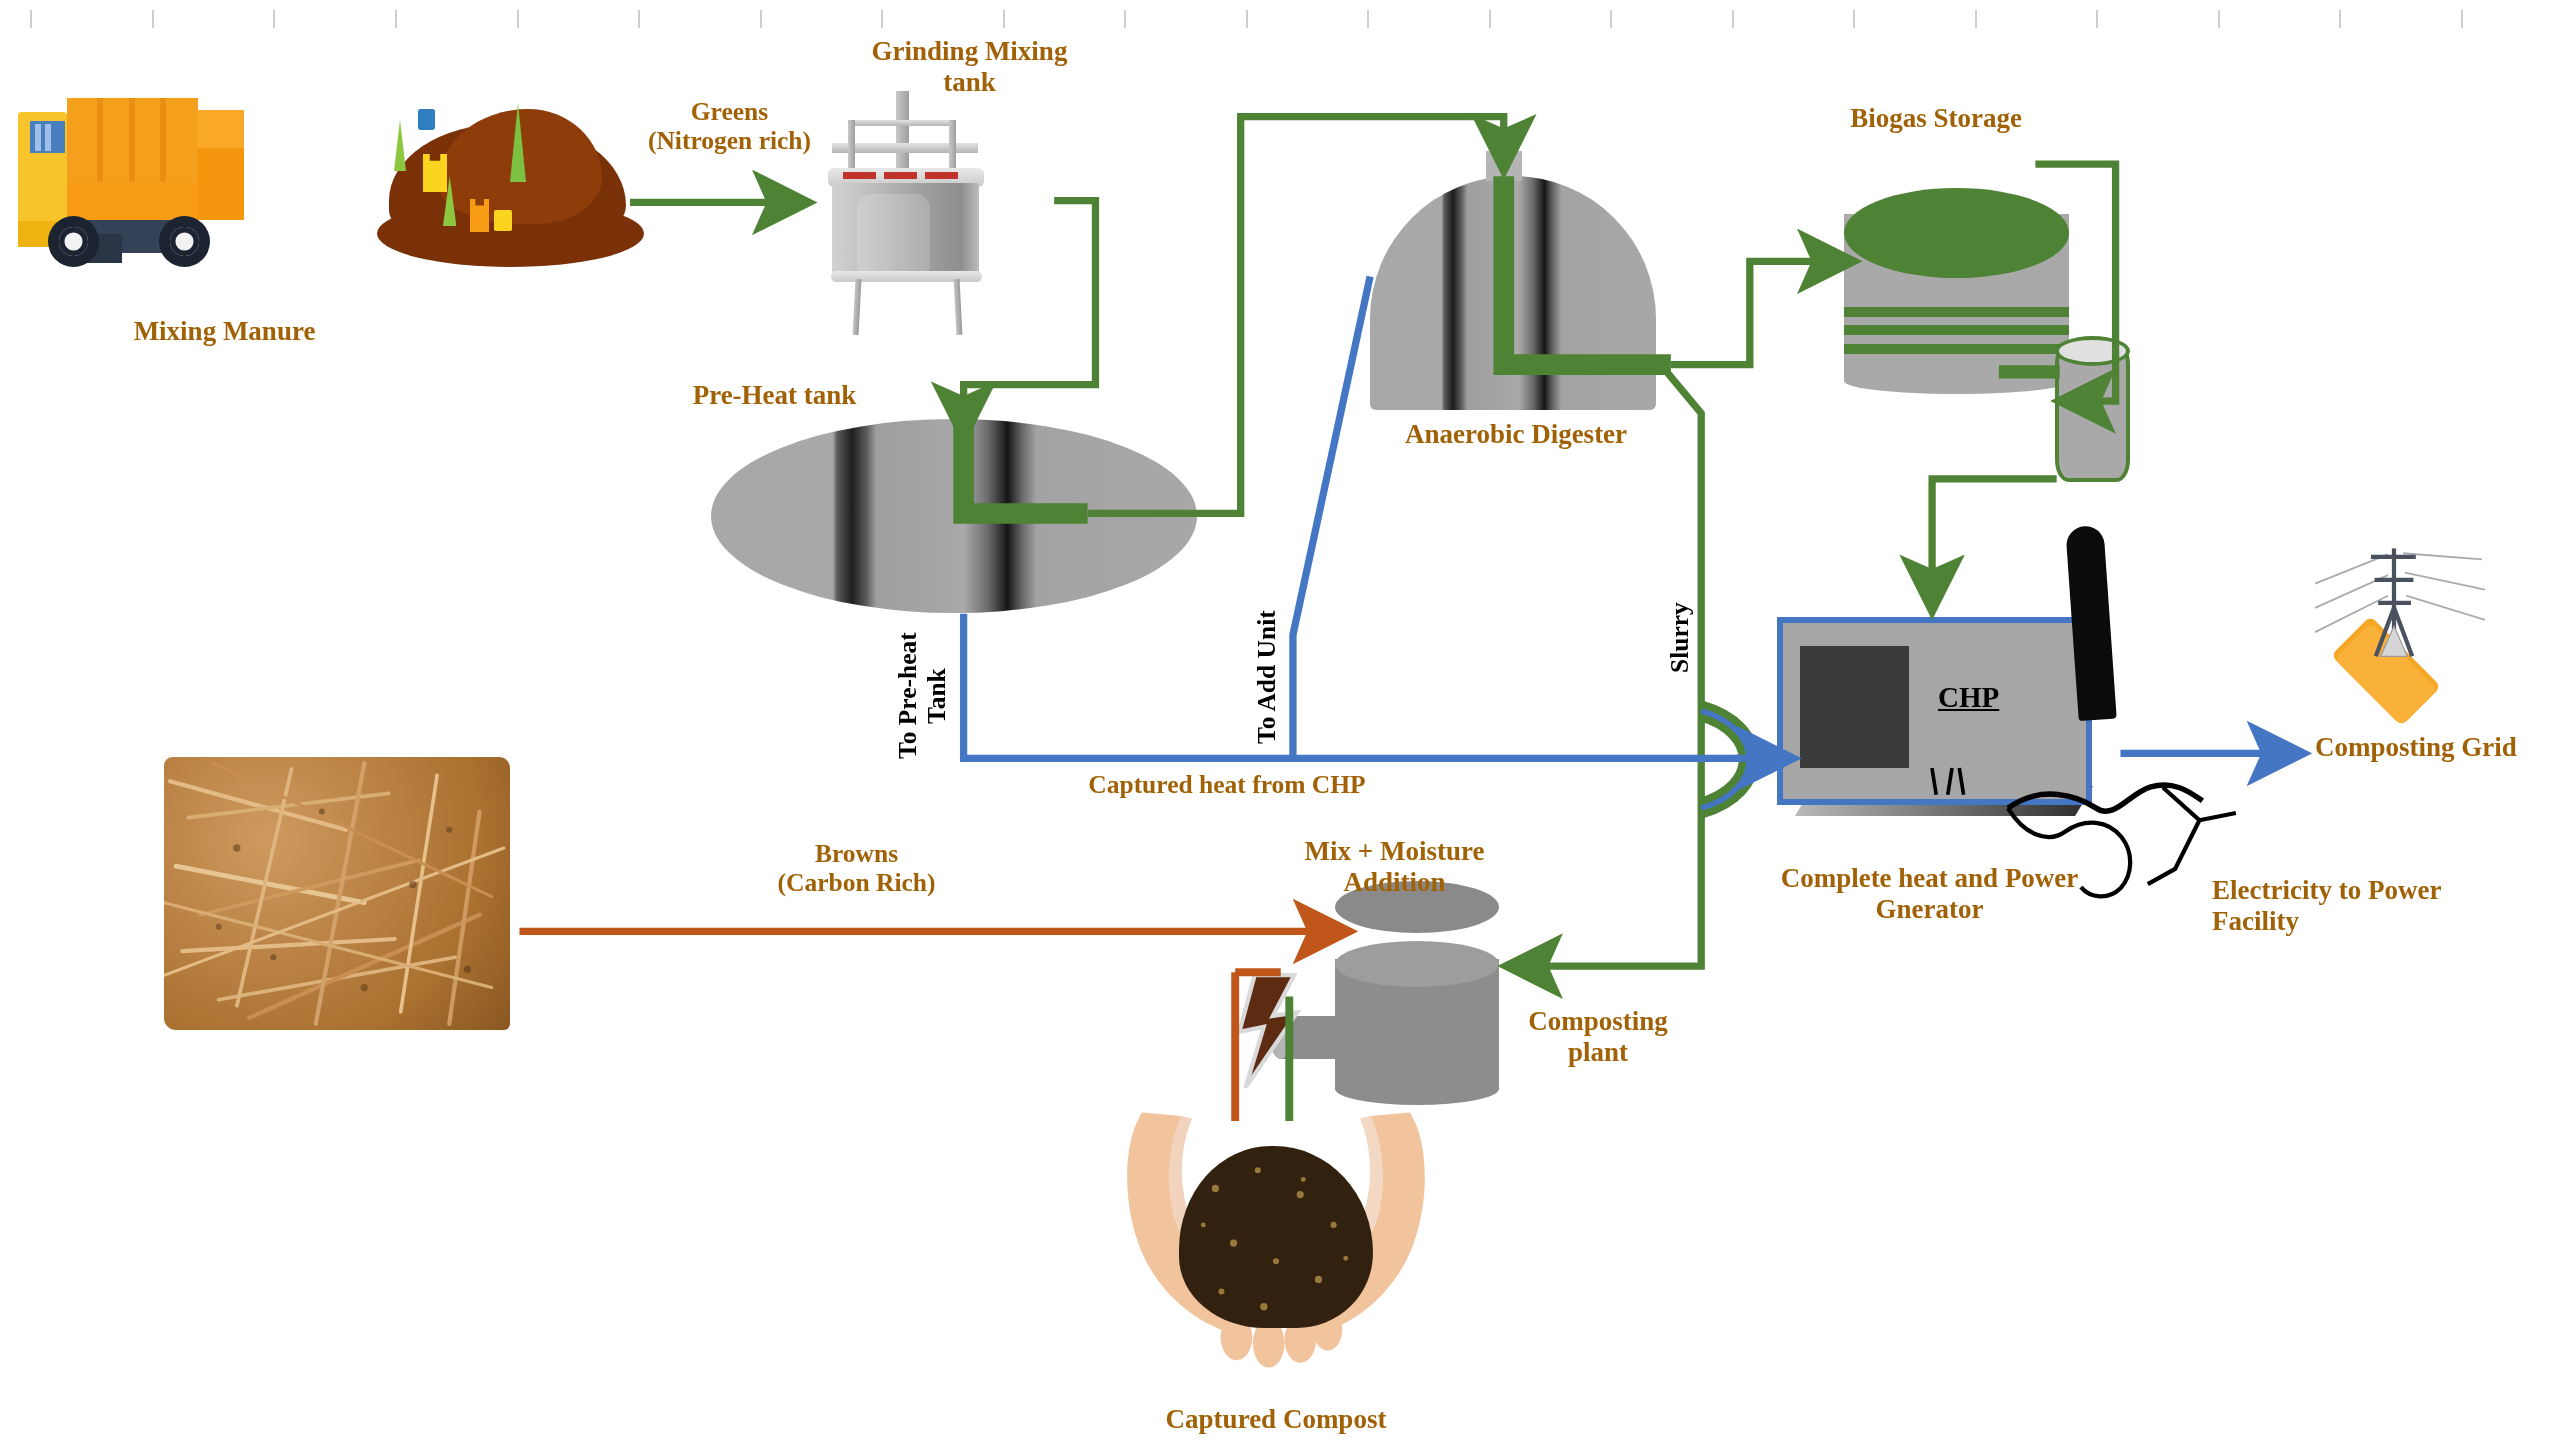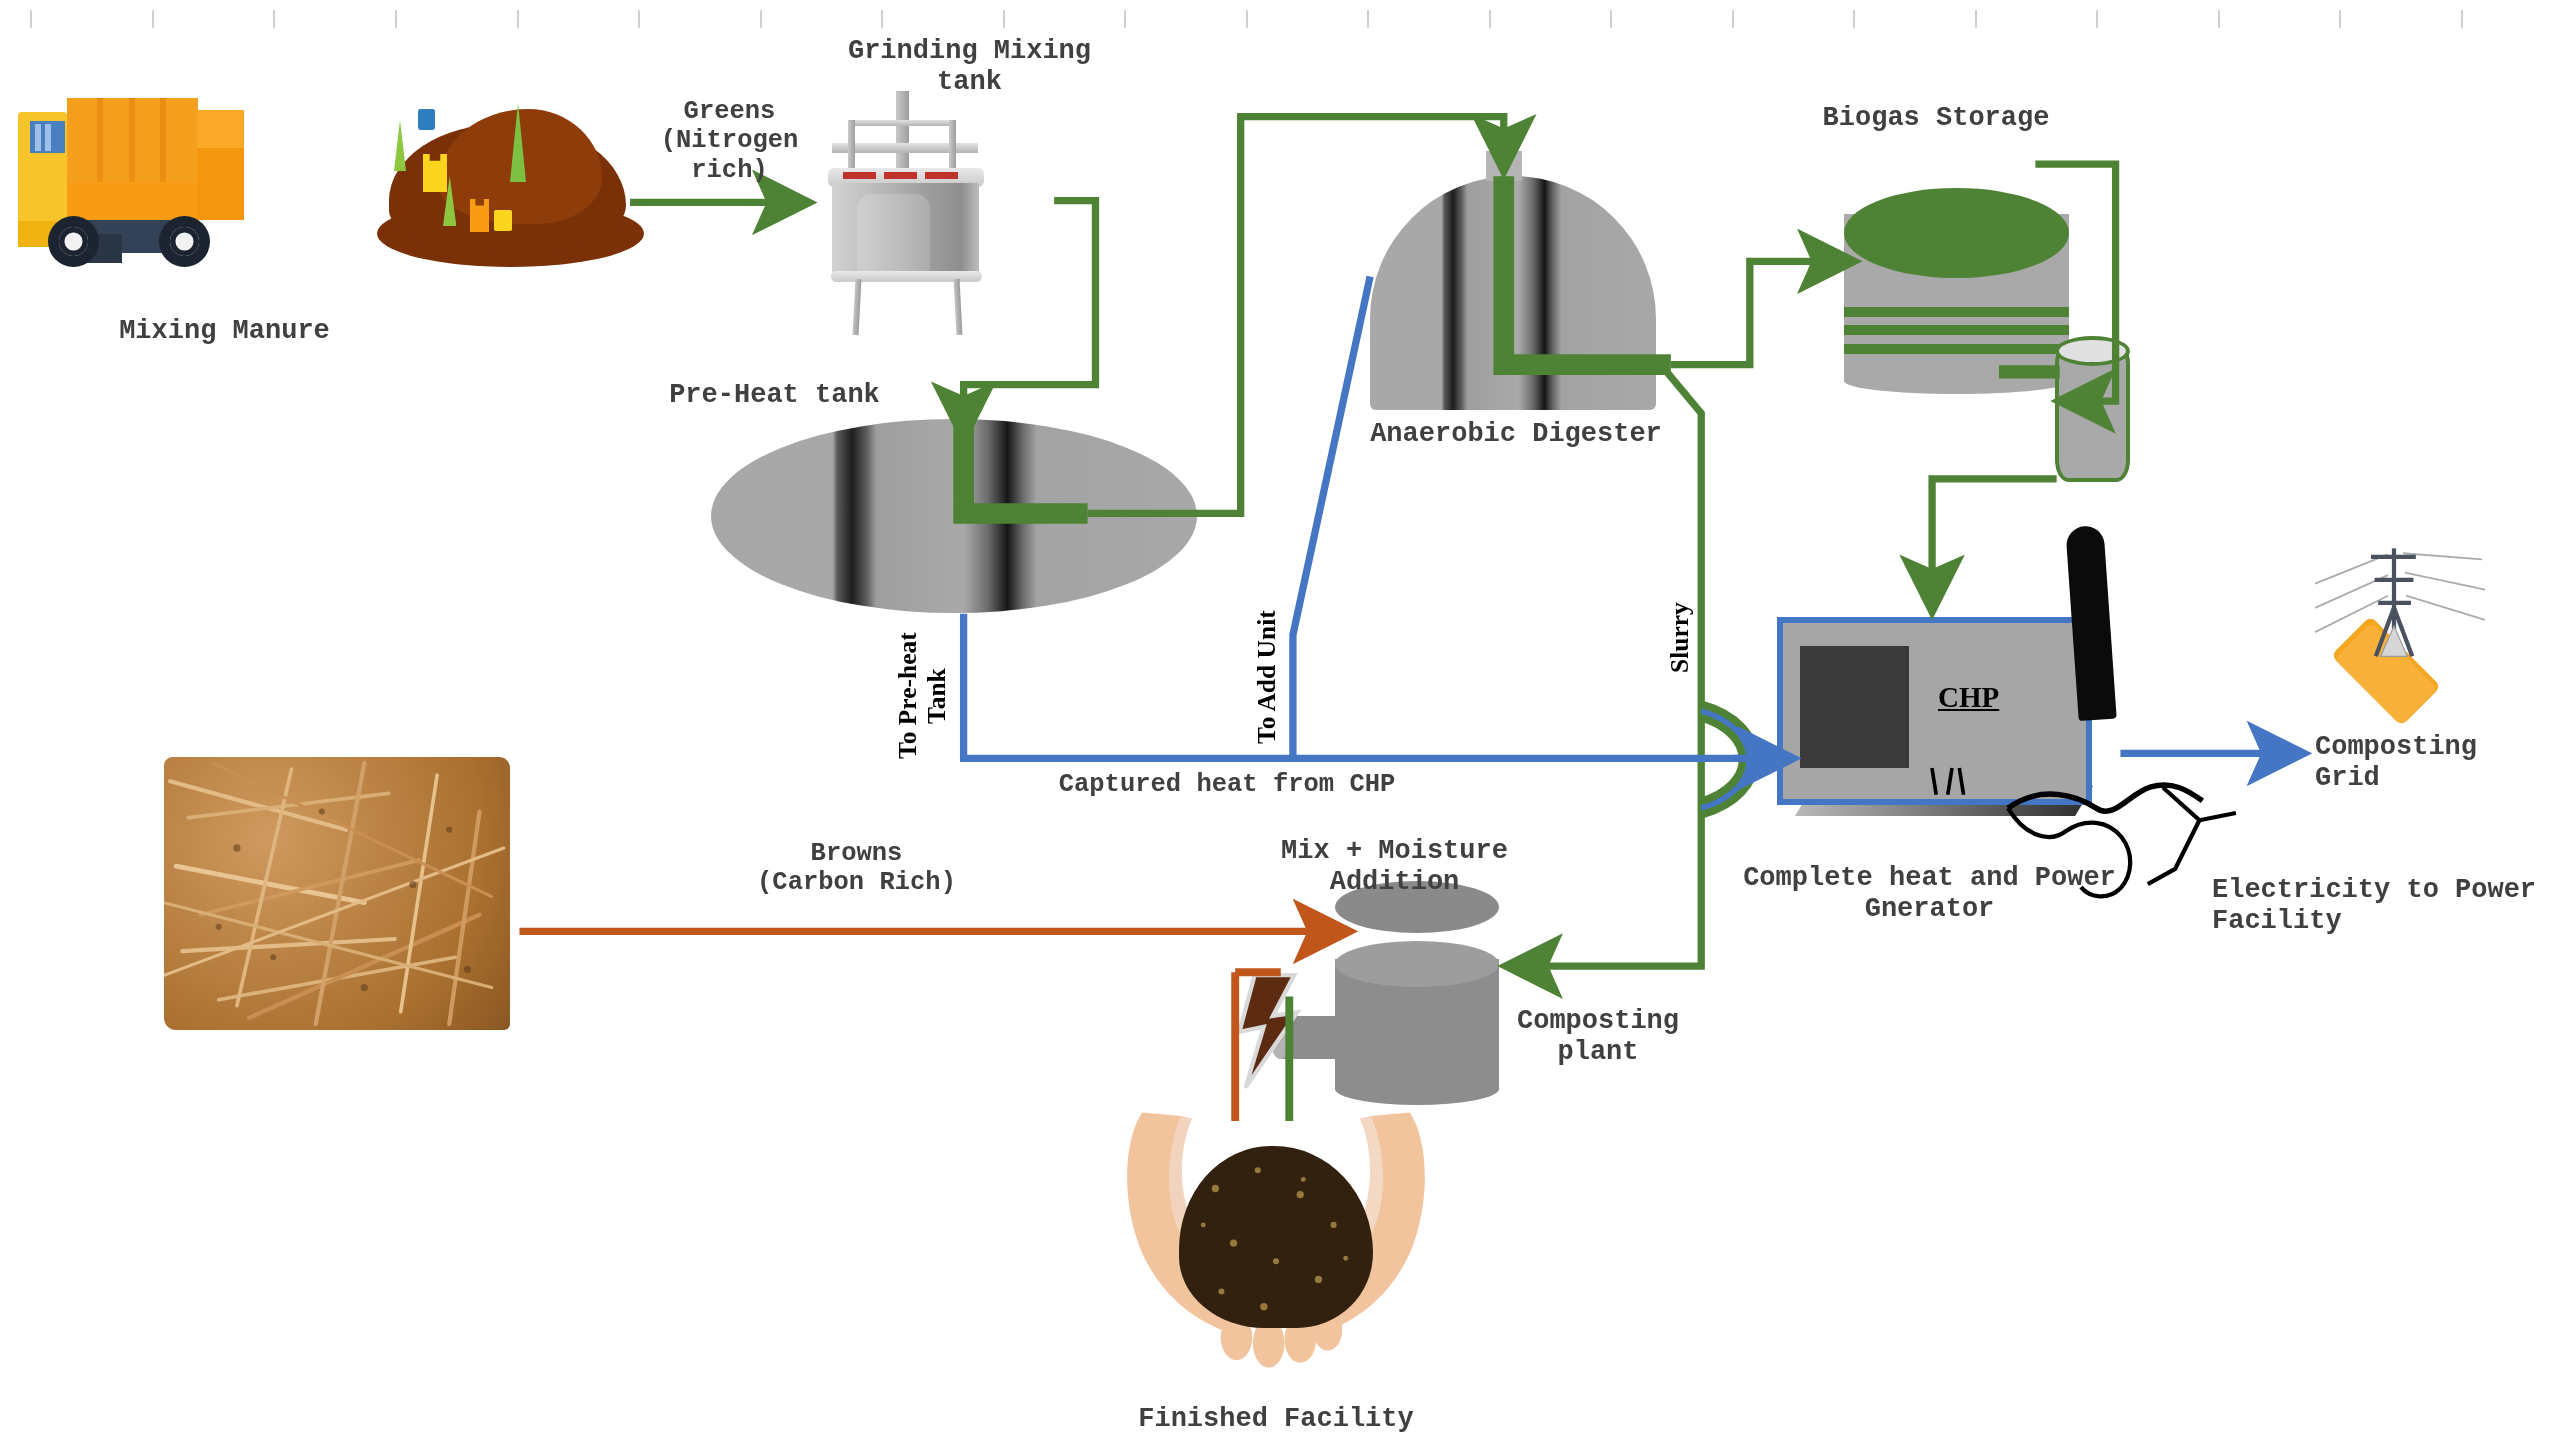--- a/index.html
+++ b/index.html
@@ -1,21 +1,21 @@
 <!DOCTYPE html>
 <html style="font-size:9.7px"><head>
 <meta charset="utf-8">
 <style>
   html,body{margin:0;padding:0;background:#fff;}
   body{width:2550px;height:1451px;position:relative;overflow:hidden;
        font-family:"Liberation Serif", serif;}
   #stage{position:absolute;left:0;top:0;width:2550px;height:1451px;background:#fff;}
 
   
-  .lbl{position:absolute;color:#404040;font-weight:bold;font-family:Liberation Mono, monospace;
+  .lbl{position:absolute;color:#a16207;font-weight:bold;font-family:Liberation Serif, serif;
        line-height:1.15;text-align:center;white-space:pre-line;}
   .lbl.big{font-size:27px;}
   .lbl.mid{font-size:25.5px;}
   .vlbl{position:absolute;font-weight:bold;font-family:"Liberation Serif",serif;
         color:#000;white-space:pre-line;line-height:1.15;text-align:center;
         writing-mode:vertical-rl;transform:rotate(180deg);}
 
   
   .tick{position:absolute;top:9.7px;width:1.8px;height:18px;background:#cfcfcf;}
 
@@ -347,21 +347,21 @@
           <circle cx="230" cy="220" r="6"></circle>
             <circle cx="70" cy="240" r="5"></circle>
           <circle cx="140" cy="265" r="6"></circle>
             <circle cx="205" cy="55" r="4"></circle>
           <circle cx="40" cy="130" r="4"></circle>
             <circle cx="275" cy="185" r="4"></circle>
         </g>
       </svg>
     </div>
   </div>
-  <div class="lbl big" style="left:1112px;top:1404px;width:328px;">Finished Facility</div>
+  <div class="lbl big" style="left:1112px;top:1404px;width:328px;">Captured Compost</div>
 
   <svg class="layer" viewBox="0 0 4197 2388" width="2550" height="1451">
     <defs>
       <marker id="ag" markerWidth="9" markerHeight="9" refX="5.2" refY="4.5" orient="auto">
         <path d="M0,0 L9,4.5 L0,9 L2,4.5 Z" fill="#4e8234"></path>
       </marker>
       <marker id="ab" markerWidth="9" markerHeight="9" refX="5.2" refY="4.5" orient="auto">
         <path d="M0,0 L9,4.5 L0,9 L2,4.5 Z" fill="#4476c4"></path>
       </marker>
       <marker id="ao" markerWidth="9" markerHeight="9" refX="5.2" refY="4.5" orient="auto">

